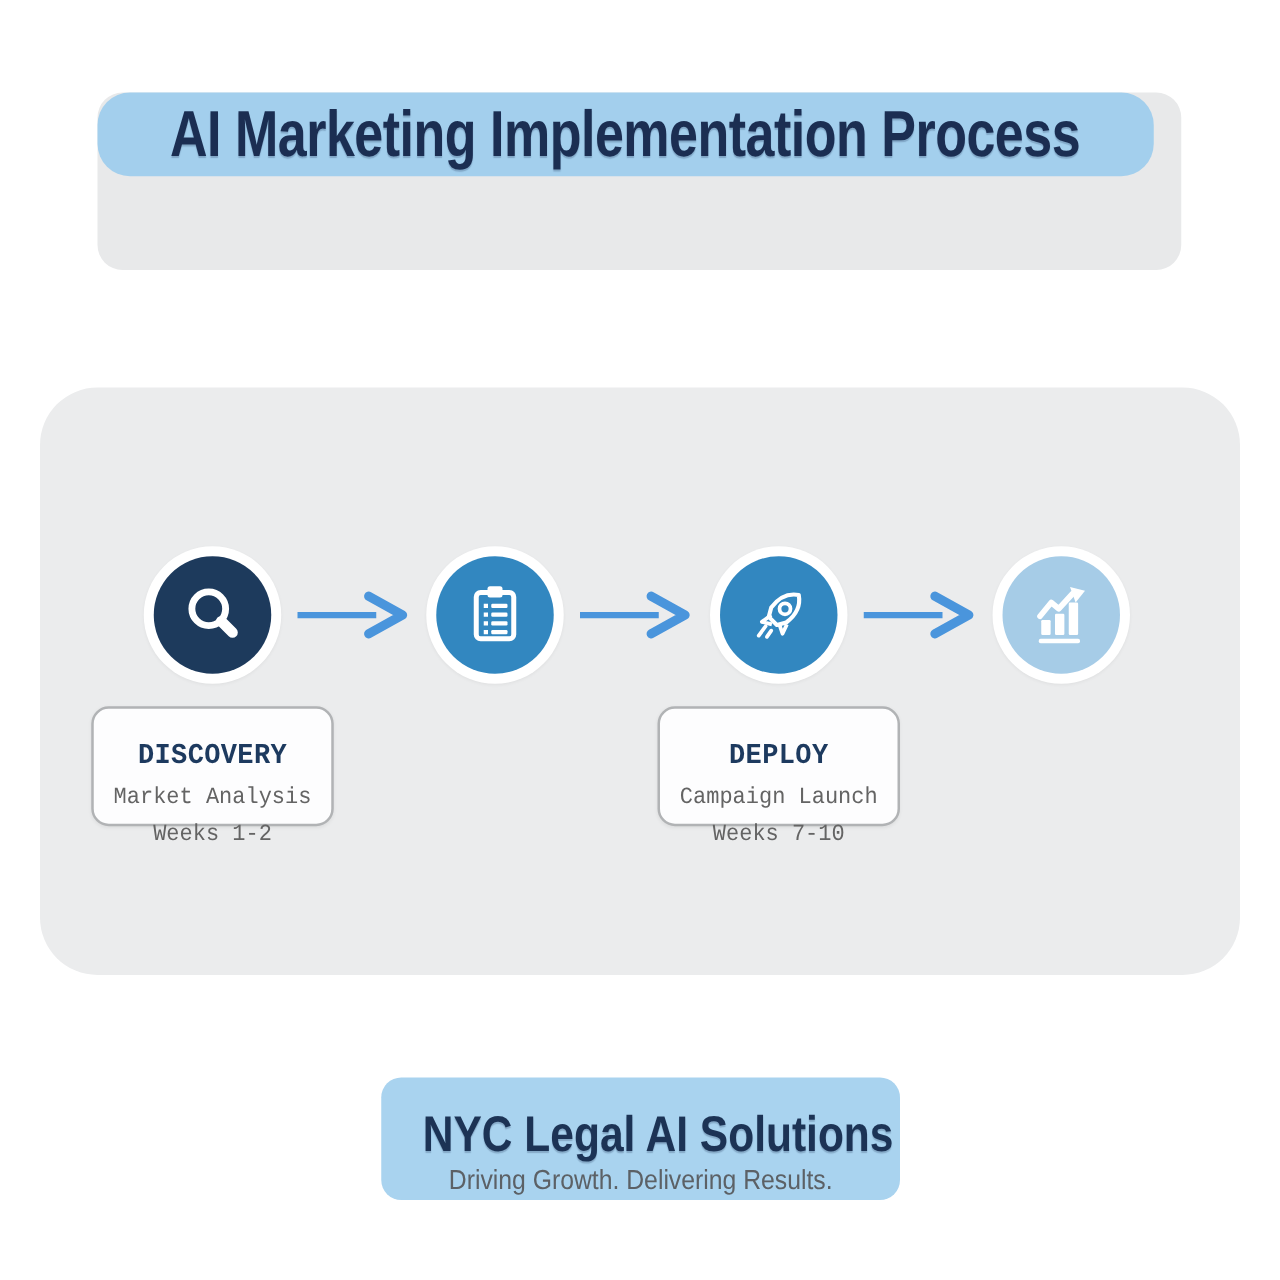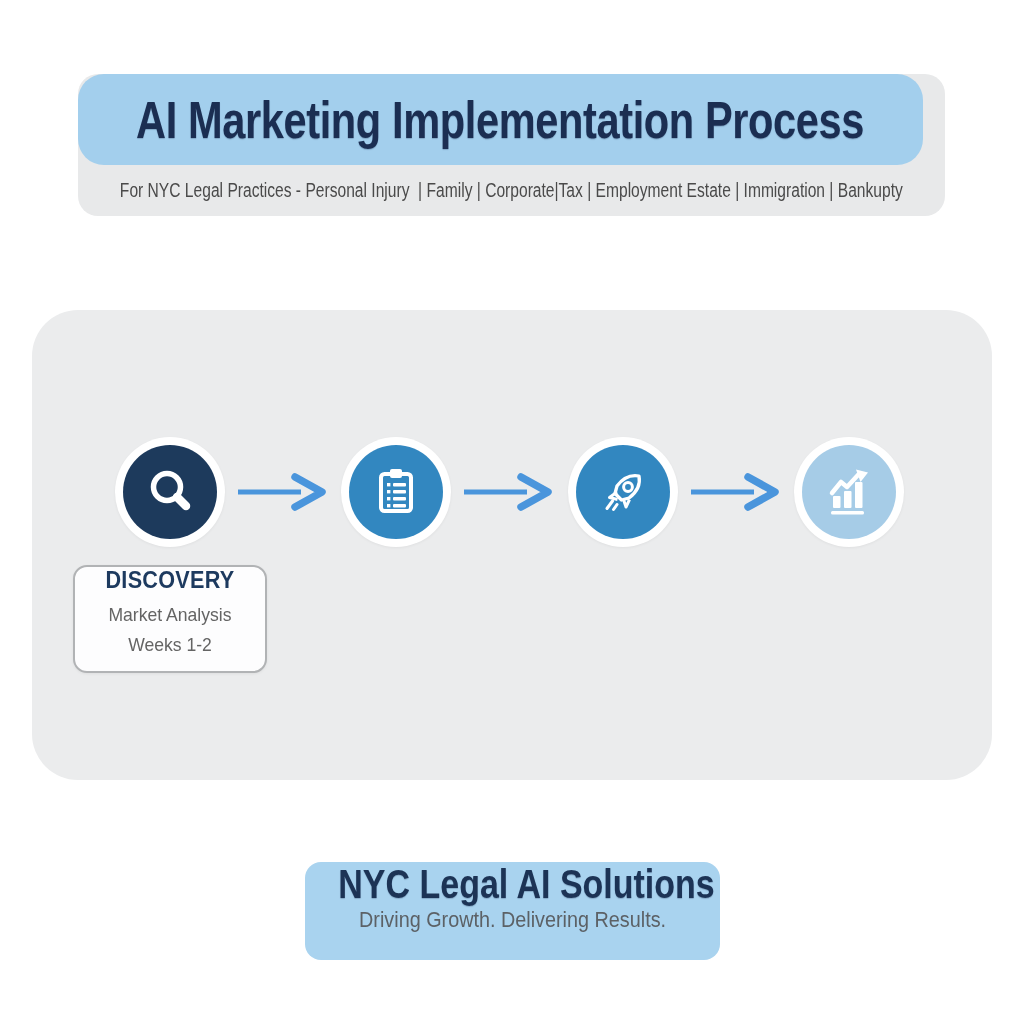--- a/index.html
+++ b/index.html
@@ -7,21 +7,21 @@
     width:1024px;height:1024px;position:relative;background:#ffffff;
     font-family:"Liberation Sans","DejaVu Sans",sans-serif;
     overflow:hidden;
   }
   
   .header-panel{
     position:absolute;left:78px;top:74px;width:867px;height:142px;
     background:#e8e9ea;border-radius:20px;
   }
   .header-banner{
-    position:absolute;left:0;top:0;width:845px;height:91px;
+    position:absolute;left:0;top:0;width:845px;height:67px;
     background:#a3cfed;border-radius:26px;
     display:flex;align-items:center;justify-content:center;
   }
   .main-title{
     font-size:52px;font-weight:bold;color:#1b2e52;letter-spacing:-0.5px;
     display:inline-block;transform:scaleX(0.80);transform-origin:center;
     white-space:nowrap;text-shadow:0 1px 1px rgba(27,46,82,0.25);
   }
   .header-subtitle-row{
     position:absolute;left:0;top:91px;width:867px;height:51px;
@@ -45,65 +45,63 @@
   .step-circle{
     width:94px;height:94px;border-radius:50%;
     display:flex;align-items:center;justify-content:center;
   }
   .step-circle.c0{background:#1d3a5c;}
   .step-circle.c1{background:#3287c0;}
   .step-circle.c2{background:#3287c0;}
   .step-circle.c3{background:#a6cce7;}
   .o0{left:83px;} .o1{left:309px;} .o2{left:536px;} .o3{left:762px;}
   .step-card{
-    position:absolute;top:255px;width:194px;height:108px;box-sizing:border-box;
+    position:absolute;top:255px;width:194px;height:96px;box-sizing:border-box;
     background:#fdfdfe;border:2px solid #b1b3b5;border-radius:14px;
-    text-align:center;
+    text-align:center;padding-top:24px;
     box-shadow:0 1px 3px rgba(0,0,0,0.06);
+    font-family:Liberation Mono, monospace;
   }
   .k0{left:41px;} .k1{left:267px;} .k2{left:494px;} .k3{left:720px;}
   .step-title{
     font-size:23px;font-weight:bold;color:#1d3a5f;letter-spacing:0.3px;
     margin:0 0 6px 0;display:block;transform:scaleX(0.94);transform-origin:center;
   }
   .step-line{
     font-size:18.5px;color:#646464;margin:0;line-height:30px;
     display:block;transform:scaleX(0.95);transform-origin:center;
   }
   .flow-arrow{
     position:absolute;top:160px;width:96px;height:44px;
   }
   .a0{left:203px;} .a1{left:429px;} .a2{left:656px;}
   
   .footer-panel{
     position:absolute;left:305px;top:862px;width:415px;height:98px;
     background:#a9d3ef;border-radius:16px;text-align:center;
-    padding-top:0;box-sizing:border-box;
+    padding-top:24px;box-sizing:border-box;
   }
   .footer-title{
     font-size:40px;font-weight:bold;color:#1c3355;margin:0;line-height:44px;
     display:inline-block;transform:scaleX(0.85);transform-origin:center;
     white-space:nowrap;text-shadow:0 1px 1px rgba(27,46,82,0.25);
   }
   .footer-tagline{
     font-size:22px;color:#5c6166;margin:0;line-height:28px;
     display:inline-block;transform:scaleX(0.9);transform-origin:center;
     white-space:nowrap;
   }
   .icon-svg{display:block;}
 </style>
 </head>
 <body>
 
 <div class="header-panel">
   <div class="header-banner">
     <span class="main-title">AI Marketing Implementation Process</span>
-  </div>
-  <div class="header-subtitle-row">
-    <span class="subtitle-text">For NYC Legal Practices - Personal Injury  | Family | Corporate|Tax | Employment Estate | Immigration | Bankupty</span>
   </div>
 </div>
 
 <div class="process-panel">
 
   <div class="step-circle-outer o0">
     <div class="step-circle c0">
       <svg class="icon-svg" width="54" height="54" viewBox="0 0 54 54">
         <circle cx="24" cy="22" r="13.5" fill="none" stroke="#ffffff" stroke-width="5.5"></circle>
         <line x1="34" y1="32" x2="43" y2="41" stroke="#ffffff" stroke-width="8.5" stroke-linecap="round"></line>
@@ -148,20 +146,25 @@
       <svg class="icon-svg" width="54" height="54" viewBox="0 0 54 54">
         <path d="M43 11 C44.5 19 41 27 33 33 L25.5 35 L19 28.5 L21 21 C27 13 35 9.5 43 11 Z" fill="none" stroke="#ffffff" stroke-width="3.3" stroke-linejoin="round"></path>
         <circle cx="32" cy="22" r="4.4" fill="none" stroke="#ffffff" stroke-width="3"></circle>
         <path d="M21 27 L13.5 32.5 L21.5 34.5" fill="none" stroke="#ffffff" stroke-width="3" stroke-linejoin="round"></path>
         <path d="M27.5 34.5 L30 42 L33.5 34.5" fill="none" stroke="#ffffff" stroke-width="3" stroke-linejoin="round"></path>
         <line x1="16.5" y1="36" x2="11" y2="43.5" stroke="#ffffff" stroke-width="3" stroke-linecap="round"></line>
         <line x1="21" y1="39.5" x2="17.5" y2="44.5" stroke="#ffffff" stroke-width="3" stroke-linecap="round"></line>
       </svg>
     </div>
   </div>
+  <div class="step-card k2">
+    <span class="step-title">DEPLOY</span>
+    <span class="step-line">Campaign Launch</span>
+    <span class="step-line">Weeks 7-10</span>
+  </div>
 
   <svg class="flow-arrow a2" viewBox="0 0 96 44">
     <line x1="3" y1="22" x2="66" y2="22" stroke="#4a95dc" stroke-width="5"></line>
     <polyline points="60,7 87,22 60,37" fill="none" stroke="#4a95dc" stroke-width="7.5" stroke-linecap="round" stroke-linejoin="round"></polyline>
   </svg>
 
   <div class="step-circle-outer o3">
     <div class="step-circle c3">
       <svg class="icon-svg" width="54" height="54" viewBox="0 0 54 54">
         <rect x="11" y="31" width="7.5" height="12" rx="1" fill="#ffffff"></rect>

